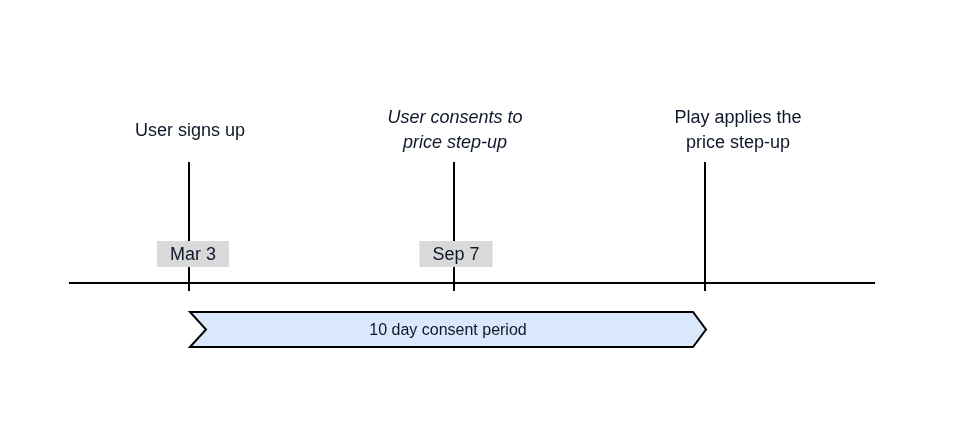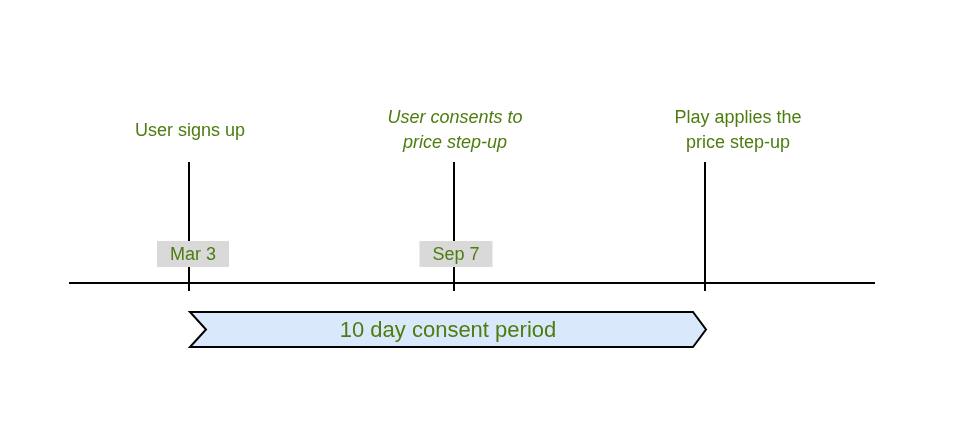--- a/index.html
+++ b/index.html
@@ -6,21 +6,21 @@
     margin: 0;
     padding: 0;
     background: #ffffff;
   }
   .canvas {
     position: relative;
     width: 958px;
     height: 446px;
     background: var(--canvas-bg, #ffffff);
     font-family: "Liberation Sans", sans-serif;
-    color: #4d7c0f;
+    color: #0f172a;
     overflow: hidden;
   }
 
   
   .event-label {
     position: absolute;
     top: 100px;
     height: 60px;
     width: 300px;
     display: flex;
@@ -94,21 +94,21 @@
   }
   .banner-label {
     position: absolute;
     left: 190px;
     top: 312px;
     width: 516px;
     height: 35px;
     display: flex;
     align-items: center;
     justify-content: center;
-    font-size: 22px;
+    font-size: 16px;
     z-index: 3;
     text-align: right;
   }
 </style>
 </head>
 <body>
 
 <div class="canvas">
 
   <div class="event-label m1">User signs up</div>

